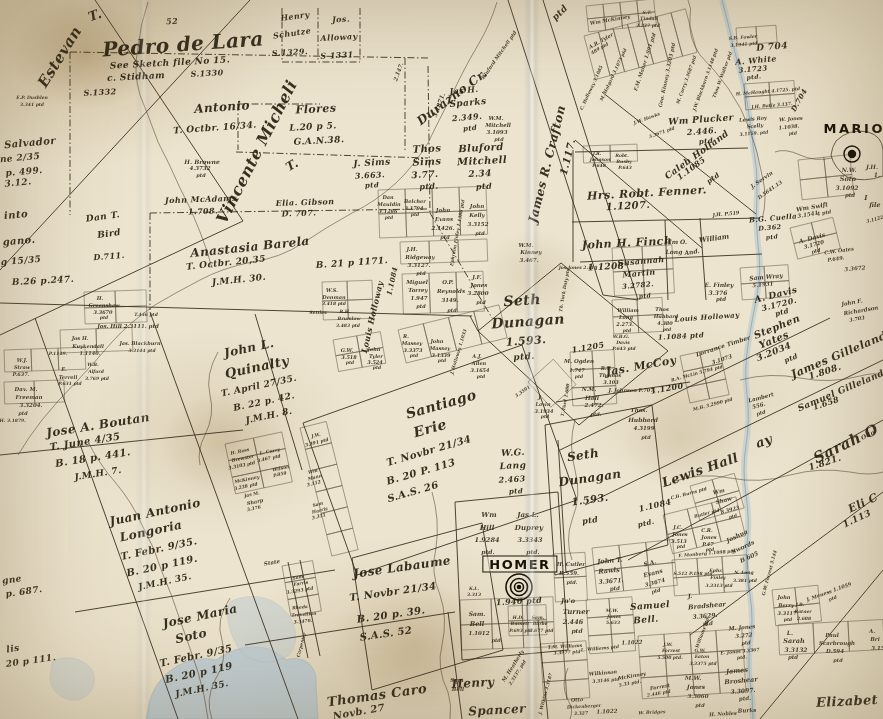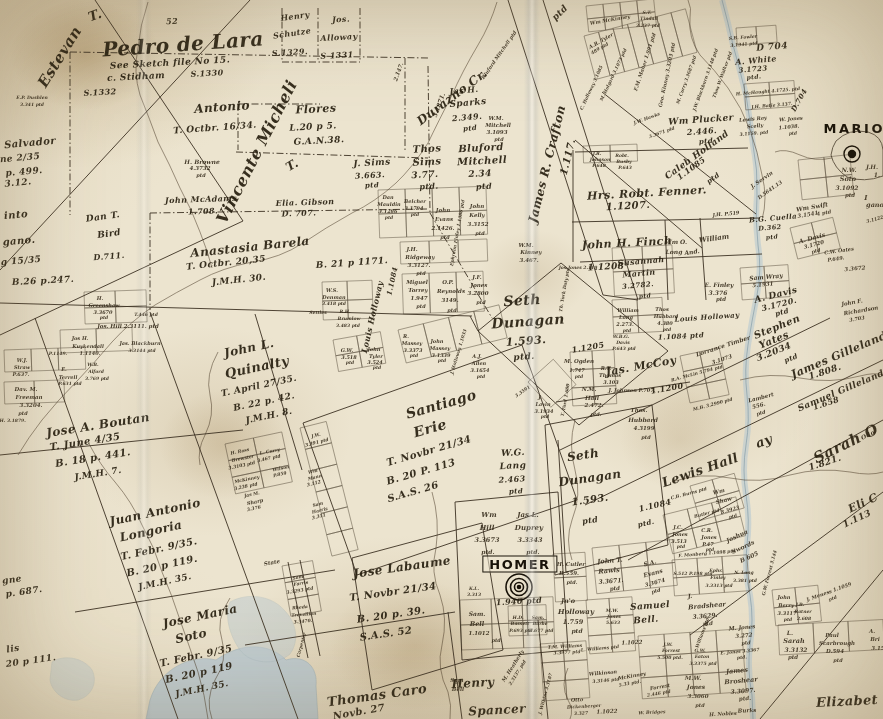--- a/index.html
+++ b/index.html
@@ -699,58 +699,58 @@
       <div class="lb g" style="left: 773px; top: 218px; font-size: 7px; transform: translate(-50%, -50%) rotate(-5deg);">B.G. Cuella</div>
       <div class="lb g" style="left: 770px; top: 228px; font-size: 6.5px; transform: translate(-50%, -50%) rotate(-5deg);">D.362</div>
       <div class="lb g" style="left: 772px; top: 237px; font-size: 6px; transform: translate(-50%, -50%) rotate(-5deg);">ptd</div>
       <div class="lb p" style="left: 849px; top: 170px; font-size: 6px; transform: translate(-50%, -50%) rotate(0deg);">N.W.</div>
       <div class="lb p" style="left: 848px; top: 179px; font-size: 6.5px; transform: translate(-50%, -50%) rotate(0deg);">Soto</div>
       <div class="lb p" style="left: 847px; top: 188px; font-size: 6px; transform: translate(-50%, -50%) rotate(0deg);">3.1092</div>
       <div class="lb p" style="left: 850px; top: 196px; font-size: 5.5px; transform: translate(-50%, -50%) rotate(0deg);">ptd</div>
       <div class="lb p" style="left: 872px; top: 167px; font-size: 6px; transform: translate(-50%, -50%) rotate(0deg);">J.H.</div>
       <div class="lb p" style="left: 877px; top: 175px; font-size: 6px; transform: translate(-50%, -50%) rotate(0deg);">1.</div>
       <div class="lb p" style="left: 866px; top: 197px; font-size: 7px; transform: translate(-50%, -50%) rotate(0deg);">I</div>
-      <div class="lb p" style="left: 875px; top: 205px; font-size: 6.5px; transform: translate(-50%, -50%) rotate(0deg);">gano</div>
+      <div class="lb p" style="left: 875px; top: 205px; font-size: 6.5px; transform: translate(-50%, -50%) rotate(0deg);">file</div>
       <div class="lb p" style="left: 875px; top: 220px; font-size: 4.5px; transform: translate(-50%, -50%) rotate(-15deg);">3.1122</div>
       <div class="lb p" style="left: 812px; top: 207px; font-size: 6px; transform: translate(-50%, -50%) rotate(-10deg);">Wm Swift</div>
       <div class="lb p" style="left: 808px; top: 215px; font-size: 5.5px; transform: translate(-50%, -50%) rotate(-10deg);">3.1541</div>
       <div class="lb p" style="left: 824px; top: 213px; font-size: 5px; transform: translate(-50%, -50%) rotate(-10deg);">4 ptd</div>
       <div class="lb p" style="left: 839px; top: 251px; font-size: 5px; transform: translate(-50%, -50%) rotate(-8deg);">C.W. Oates</div>
       <div class="lb p" style="left: 836px; top: 259px; font-size: 5px; transform: translate(-50%, -50%) rotate(-8deg);">P.649.</div>
       <div class="lb p" style="left: 855px; top: 269px; font-size: 5.5px; transform: translate(-50%, -50%) rotate(-5deg);">3.3672</div>
       <div class="lb p" style="left: 852px; top: 303px; font-size: 5.5px; transform: translate(-50%, -50%) rotate(-10deg);">John F.</div>
       <div class="lb p" style="left: 861px; top: 311px; font-size: 5.5px; transform: translate(-50%, -50%) rotate(-10deg);">Richardson</div>
       <div class="lb p" style="left: 857px; top: 319px; font-size: 5px; transform: translate(-50%, -50%) rotate(-10deg);">3.703</div>
       <div class="lb p" style="left: 489px; top: 514px; font-size: 7px; transform: translate(-50%, -50%) rotate(0deg);">Wm</div>
       <div class="lb p" style="left: 528px; top: 514px; font-size: 7px; transform: translate(-50%, -50%) rotate(0deg);">Jas L.</div>
       <div class="lb p" style="left: 487px; top: 527px; font-size: 7px; transform: translate(-50%, -50%) rotate(0deg);">Hill</div>
       <div class="lb p" style="left: 529px; top: 527px; font-size: 7px; transform: translate(-50%, -50%) rotate(0deg);">Duprey</div>
-      <div class="lb p" style="left: 487px; top: 540px; font-size: 6.5px; transform: translate(-50%, -50%) rotate(0deg);">3.3673</div>
+      <div class="lb p" style="left: 487px; top: 540px; font-size: 6.5px; transform: translate(-50%, -50%) rotate(0deg);">1.9284</div>
       <div class="lb p" style="left: 530px; top: 540px; font-size: 6.5px; transform: translate(-50%, -50%) rotate(0deg);">3.3343</div>
       <div class="lb p" style="left: 488px; top: 552px; font-size: 6px; transform: translate(-50%, -50%) rotate(0deg);">ptd.</div>
       <div class="lb p" style="left: 533px; top: 552px; font-size: 6px; transform: translate(-50%, -50%) rotate(0deg);">ptd.</div>
       <div class="lb g" style="left: 519px; top: 601px; font-size: 8px; transform: translate(-50%, -50%) rotate(-3deg);">1.940 ptd</div>
       <div class="lb p" style="left: 571px; top: 565px; font-size: 5.5px; transform: translate(-50%, -50%) rotate(0deg);">H. Cutler</div>
       <div class="lb p" style="left: 569px; top: 574px; font-size: 5.5px; transform: translate(-50%, -50%) rotate(0deg);">B.559.</div>
       <div class="lb p" style="left: 572px; top: 582px; font-size: 5px; transform: translate(-50%, -50%) rotate(0deg);">ptd.</div>
       <div class="lb p" style="left: 474px; top: 589px; font-size: 4.5px; transform: translate(-50%, -50%) rotate(0deg);">K.L.</div>
       <div class="lb p" style="left: 474px; top: 595px; font-size: 4.5px; transform: translate(-50%, -50%) rotate(0deg);">3.313</div>
       <div class="lb p" style="left: 477px; top: 614px; font-size: 6px; transform: translate(-50%, -50%) rotate(0deg);">Sam.</div>
       <div class="lb p" style="left: 477px; top: 624px; font-size: 6.5px; transform: translate(-50%, -50%) rotate(0deg);">Bell</div>
       <div class="lb p" style="left: 479px; top: 634px; font-size: 5.5px; transform: translate(-50%, -50%) rotate(0deg);">1.1012</div>
       <div class="lb p" style="left: 497px; top: 640px; font-size: 5px; transform: translate(-50%, -50%) rotate(0deg);">ptd.</div>
       <div class="lb p" style="left: 518px; top: 618px; font-size: 4.5px; transform: translate(-50%, -50%) rotate(0deg);">H.D.</div>
       <div class="lb p" style="left: 520px; top: 624px; font-size: 4.5px; transform: translate(-50%, -50%) rotate(0deg);">Bassett</div>
       <div class="lb p" style="left: 521px; top: 631px; font-size: 4.5px; transform: translate(-50%, -50%) rotate(0deg);">P.693 ptd</div>
       <div class="lb p" style="left: 538px; top: 618px; font-size: 4.5px; transform: translate(-50%, -50%) rotate(0deg);">Sam.</div>
       <div class="lb p" style="left: 540px; top: 624px; font-size: 4.5px; transform: translate(-50%, -50%) rotate(0deg);">Barbe</div>
       <div class="lb p" style="left: 541px; top: 631px; font-size: 4.5px; transform: translate(-50%, -50%) rotate(0deg);">B.677 ptd</div>
       <div class="lb p" style="left: 568px; top: 601px; font-size: 6.5px; transform: translate(-50%, -50%) rotate(0deg);">Jn'o</div>
-      <div class="lb p" style="left: 576px; top: 611px; font-size: 7px; transform: translate(-50%, -50%) rotate(0deg);">Holloway</div>
-      <div class="lb p" style="left: 573px; top: 622px; font-size: 6.5px; transform: translate(-50%, -50%) rotate(0deg);">1.759</div>
+      <div class="lb p" style="left: 576px; top: 611px; font-size: 7px; transform: translate(-50%, -50%) rotate(0deg);">Turner</div>
+      <div class="lb p" style="left: 573px; top: 622px; font-size: 6.5px; transform: translate(-50%, -50%) rotate(0deg);">2.446</div>
       <div class="lb p" style="left: 577px; top: 631px; font-size: 6px; transform: translate(-50%, -50%) rotate(0deg);">ptd</div>
       <div class="lb g" style="left: 650px; top: 606px; font-size: 9px; transform: translate(-50%, -50%) rotate(-4deg);">Samuel</div>
       <div class="lb g" style="left: 646px; top: 620px; font-size: 9px; transform: translate(-50%, -50%) rotate(-4deg);">Bell.</div>
       <div class="lb p" style="left: 457px; top: 681px; font-size: 5.5px; transform: translate(-50%, -50%) rotate(0deg);">Sam</div>
       <div class="lb p" style="left: 458px; top: 690px; font-size: 5.5px; transform: translate(-50%, -50%) rotate(0deg);">Bell</div>
       <div class="lb p" style="left: 610px; top: 561px; font-size: 6.5px; transform: translate(-50%, -50%) rotate(-5deg);">John T.</div>
       <div class="lb p" style="left: 609px; top: 571px; font-size: 6.5px; transform: translate(-50%, -50%) rotate(-5deg);">Rawls</div>
       <div class="lb p" style="left: 611px; top: 581px; font-size: 6px; transform: translate(-50%, -50%) rotate(-5deg);">3.3671.</div>
       <div class="lb p" style="left: 615px; top: 589px; font-size: 5.5px; transform: translate(-50%, -50%) rotate(-5deg);">ptd</div>
       <div class="lb p" style="left: 650px; top: 563px; font-size: 6px; transform: translate(-50%, -50%) rotate(-15deg);">S.A.</div>

